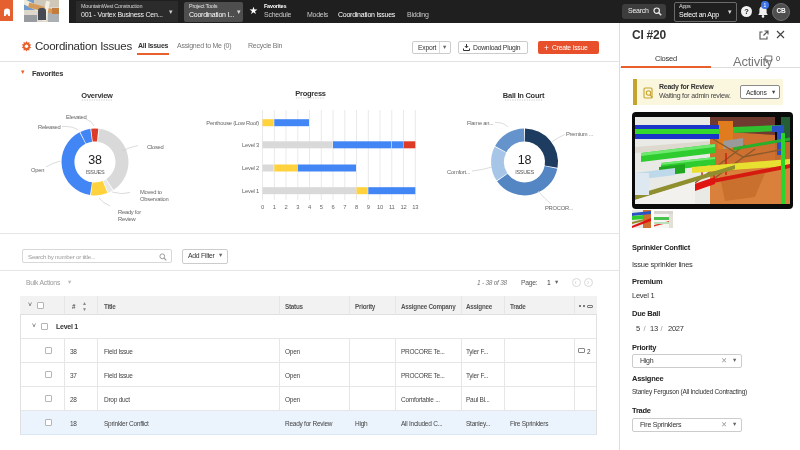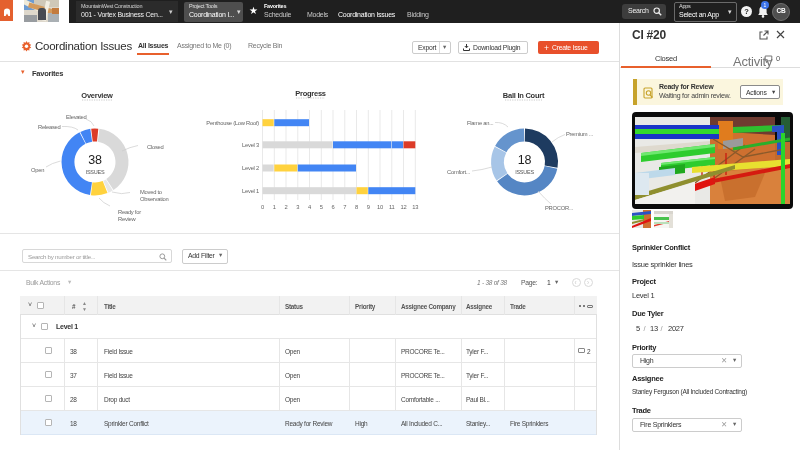--- a/index.html
+++ b/index.html
@@ -393,23 +393,23 @@
   <rect width="19" height="17" fill="#F6F5F2"></rect>
   <rect x="0" y="0" width="19" height="3" fill="#D8D5CE"></rect>
   <rect x="0" y="6" width="19" height="3" fill="#49C24D"></rect>
   <polygon points="0,14 19,9 19,10.5 0,15.5" fill="#E03A2A"></polygon>
   <rect x="0" y="11" width="19" height="2" fill="#B9E0B9"></rect>
   <rect x="15" y="3" width="4" height="14" fill="#E3E0D8"></rect>
 </svg>
 
 <div class="abs" style="left:632px;top:242.5px;font-size:7.5px;font-weight:bold;color:#222">Sprinkler Conflict</div>
 <div class="abs" style="left:632px;top:259.5px;font-size:7.5px;color:#333">Issue sprinkler lines</div>
-<div class="abs" style="left:632px;top:277px;font-size:7.5px;font-weight:bold;color:#222">Project</div>
+<div class="abs" style="left:632px;top:277px;font-size:7.5px;font-weight:bold;color:#222">Premium</div>
 <div class="abs" style="left:632px;top:291px;font-size:7.5px;color:#333">Level 1</div>
-<div class="abs" style="left:632px;top:309px;font-size:7.5px;font-weight:bold;color:#222">Due Tyler</div>
+<div class="abs" style="left:632px;top:309px;font-size:7.5px;font-weight:bold;color:#222">Due Ball</div>
 <div class="abs" style="left:636px;top:323.5px;font-size:7.5px;color:#333">5</div>
 <div class="abs" style="left:643.5px;top:323.5px;font-size:7.5px;color:#999">/</div>
 <div class="abs" style="left:650px;top:323.5px;font-size:7.5px;color:#333">13</div>
 <div class="abs" style="left:660.5px;top:323.5px;font-size:7.5px;color:#999">/</div>
 <div class="abs" style="left:668px;top:323.5px;font-size:7.5px;color:#333">2027</div>
 <div class="abs" style="left:632px;top:342.5px;font-size:7.5px;font-weight:bold;color:#222">Priority</div>
 <div class="abs" style="left:632px;top:353.5px;width:110px;height:14px;border:1px solid #ccc;border-radius:2px;background:#fff"></div>
 <div class="abs" style="left:640px;top:357px;font-size:7px;color:#333">High</div>
 <div class="abs" style="left:721px;top:356px;font-size:7.5px;color:#999">✕</div>
 <div class="abs" style="left:733px;top:355.5px;font-size:6.5px;color:#666">▾</div>

